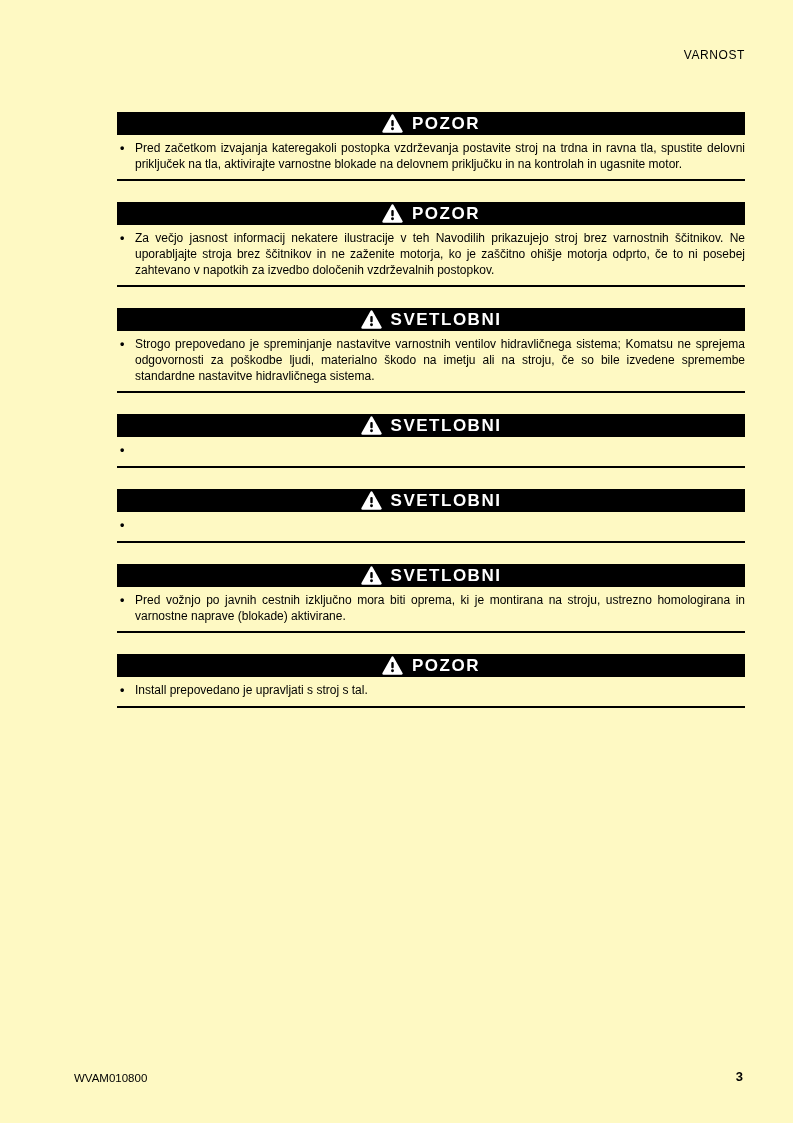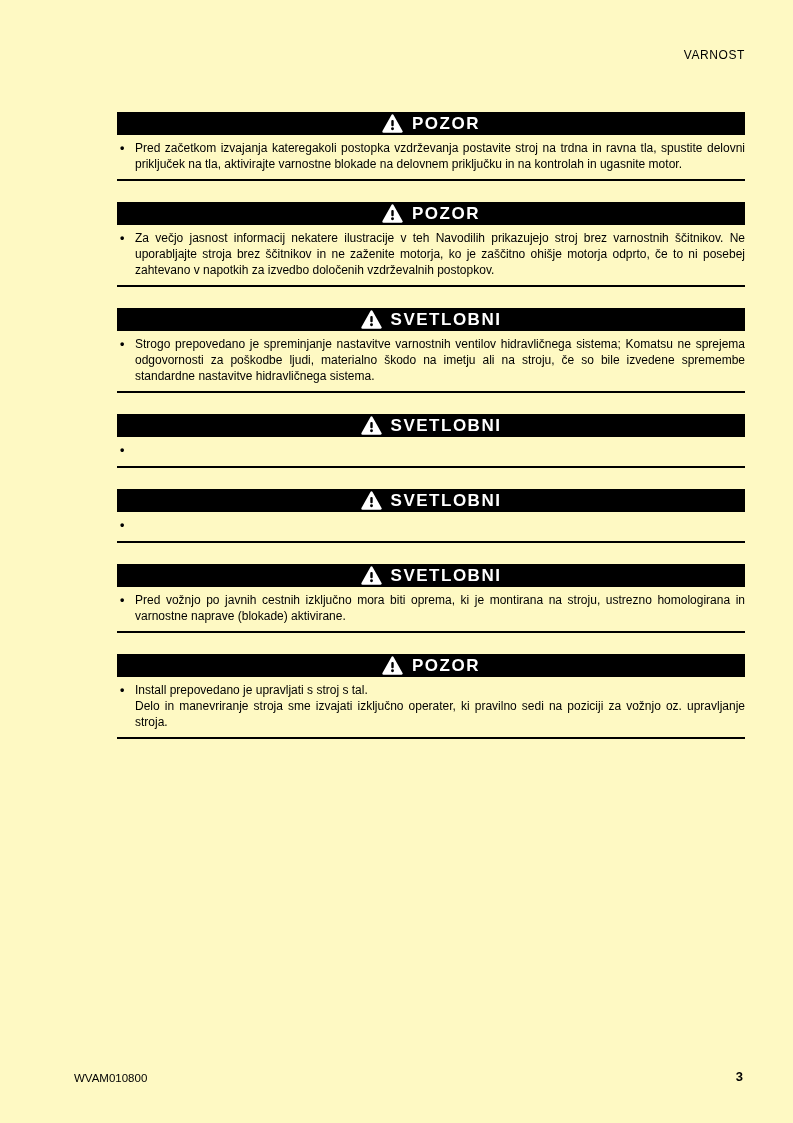--- a/index.html
+++ b/index.html
@@ -232,21 +232,20 @@
           <rect x="9.3" y="6" width="2.4" height="6.2" rx="1" fill="#000000"></rect>
           <circle cx="10.5" cy="14.8" r="1.45" fill="#000000"></circle>
         </svg>
       </span>
       <span class="warn-label">POZOR</span>
     </div>
     <div class="warn-body">
       <span class="bullet">•</span>
       <div class="warn-text">
             <p>Install prepovedano je upravljati s stroj s tal.</p>
-            <p>Delo in manevriranje stroja sme izvajati izključno operater, ki pravilno sedi na poziciji za vožnjo oz. upravljanje stroja.</p>
           </div>
     </div>
     <div class="warn-rule"></div>
   </section>
 </div>
 
 
   <div class="footer-left">WVAM010800</div>
   <div class="footer-right">3</div>
 </div>

